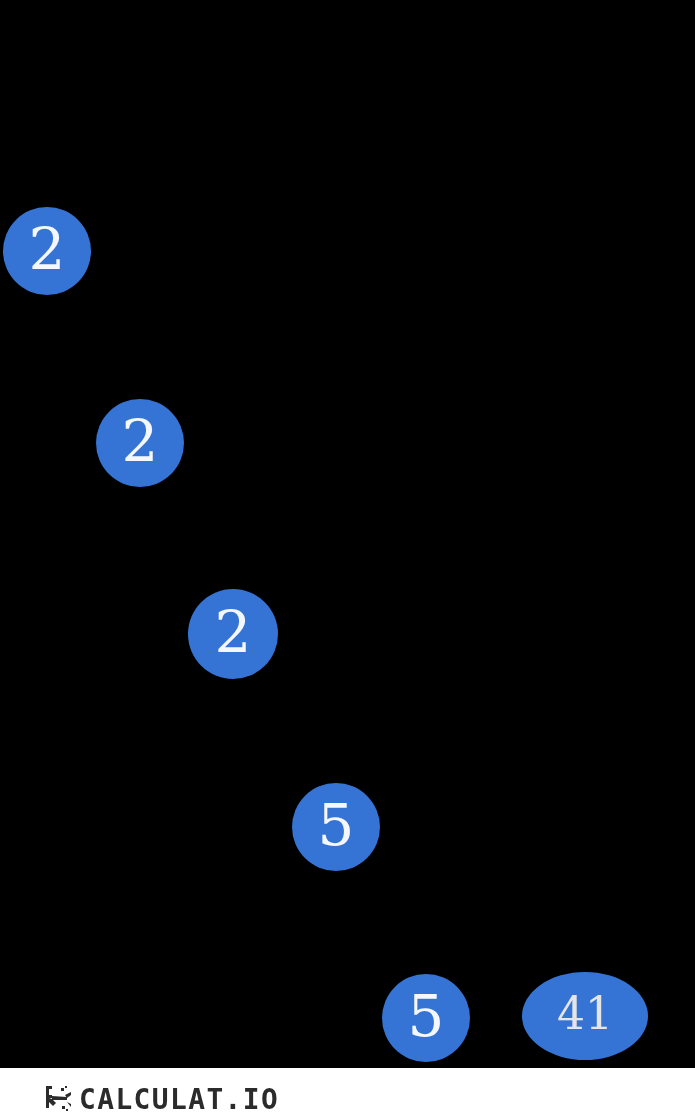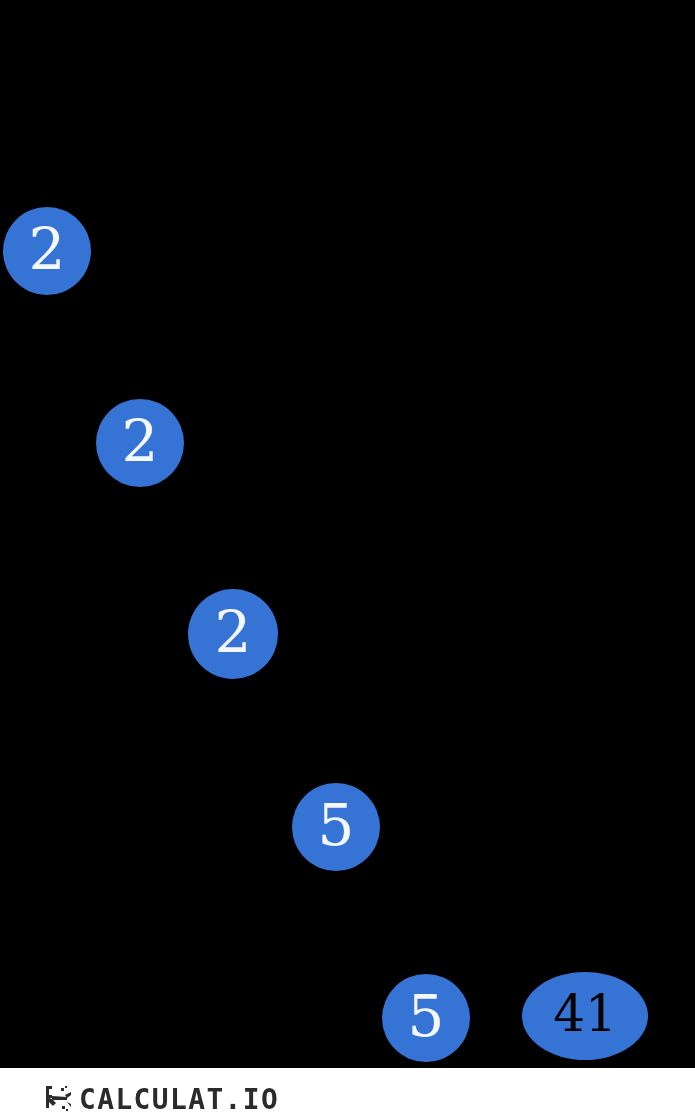--- a/index.html
+++ b/index.html
@@ -92,21 +92,21 @@
         </div>
         <div class="node" style="left: 188px; top: 589px; width: 90px; height: 90px; background: rgb(53, 116, 212); color: rgb(244, 247, 251); font-size: 58px;">
           <span class="node-label">2</span>
         </div>
         <div class="node" style="left: 292px; top: 783px; width: 88px; height: 88px; background: rgb(53, 116, 212); color: rgb(244, 247, 251); font-size: 58px;">
           <span class="node-label">5</span>
         </div>
         <div class="node" style="left: 382px; top: 974px; width: 88px; height: 88px; background: rgb(53, 116, 212); color: rgb(244, 247, 251); font-size: 58px;">
           <span class="node-label">5</span>
         </div>
-        <div class="node wide" style="left: 522px; top: 972px; width: 126px; height: 88px; background: rgb(53, 116, 212); color: #000000; font-size: 50px;">
+        <div class="node wide" style="left: 522px; top: 972px; width: 126px; height: 88px; background: rgb(53, 116, 212); color: #e5e5e5; font-size: 44px;">
           <span class="node-label">41</span>
         </div>
       </div>
   </div>
 
   <div id="watermark" style="background: rgb(255, 255, 255); top: 1068px;">
     <svg id="wm-logo" viewBox="0 0 34 30" aria-hidden="true">
       <g fill="#2b2b2b">
         <path d="M3 2 L3 24 L6 24 L6 14 L9 14 L9 11 L6 11 L6 5 L9 5 L9 2 Z"></path>
         <path d="M6 14 L6 18 L10 22 L13 19 L9 15 Z"></path>

